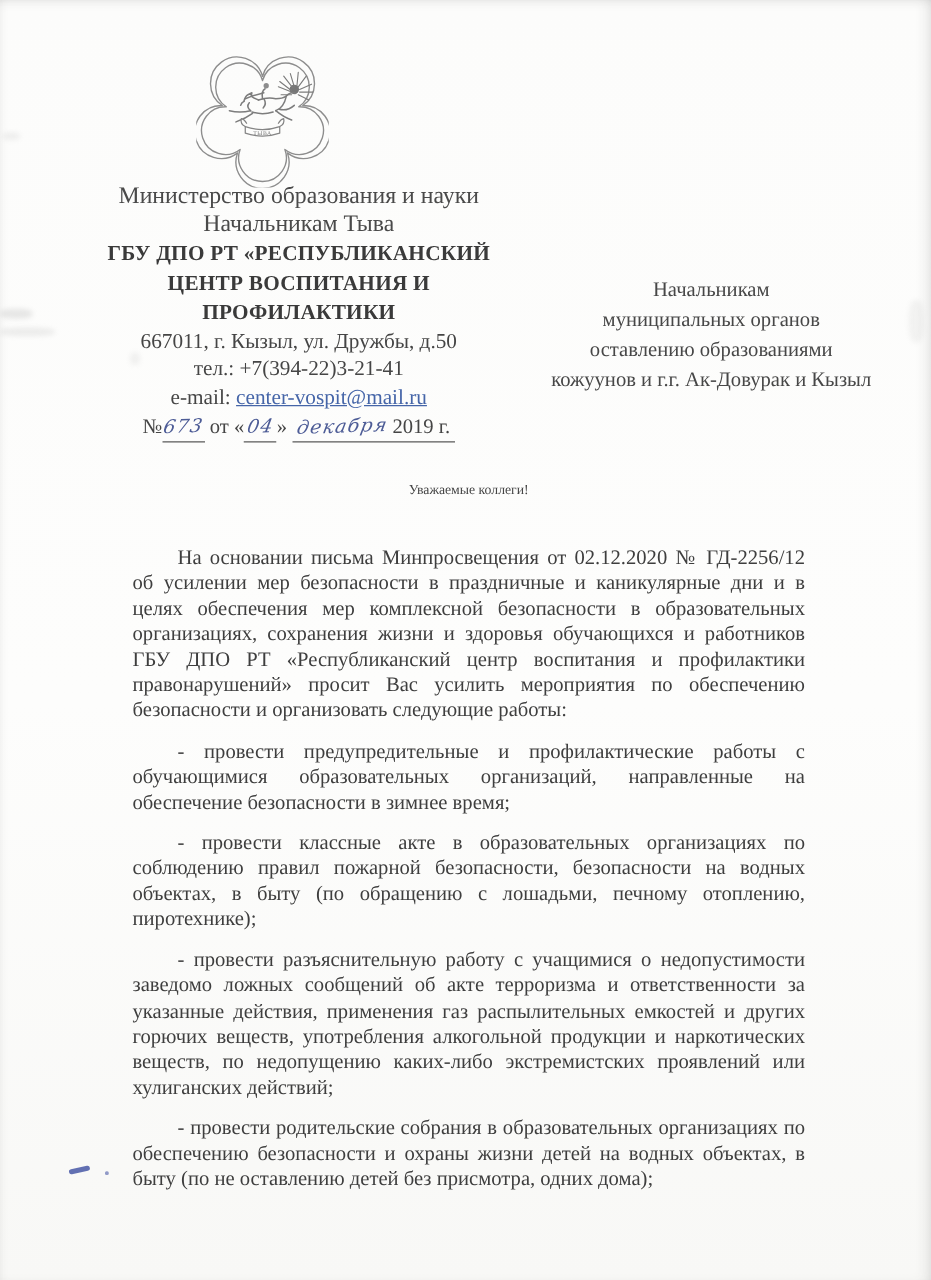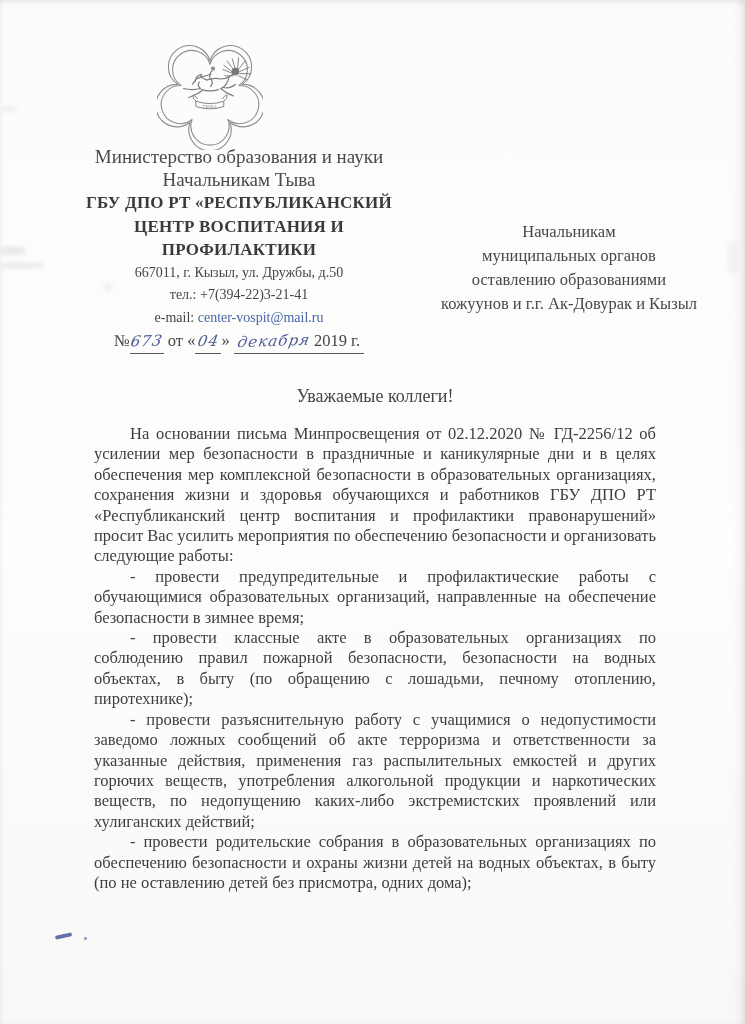--- a/index.html
+++ b/index.html
@@ -19,48 +19,48 @@
   
   .emblem{position:absolute;left:157px;top:44px;width:106px;height:106px;}
   .emblem path,.emblem line,.emblem circle{vector-effect:non-scaling-stroke;}
   
   .left-col{
     position:absolute;left:58px;top:145px;width:362px;
     text-align:center;
   }
   .ministry-line{font-size:19px;line-height:23px;color:#4a4a4a;}
   .org-line{font-size:17px;line-height:23.5px;font-weight:bold;color:#3a3a3a;letter-spacing:.2px;}
-  .contact-line{font-size:14px;line-height:22.5px;color:#454545;}
-  .email-link{color:var(--link-blue,#4565a8);cursor:pointer;}
+  .contact-line{font-size:17px;line-height:22.5px;color:#454545;}
+  .email-link{color:var(--link-blue,#4565a8);text-decoration:underline;cursor:pointer;}
   .ref-line{font-size:16.5px;line-height:24px;color:#454545;white-space:nowrap;}
   .hand{
     font-family:"DejaVu Serif",serif;font-style:italic;
     color:var(--handwriting-ink,#4d5c96);
     display:inline-block;transform:skewX(-12deg) rotate(-2deg);
     font-size:15px;letter-spacing:1px;
   }
   .fill-slot{border-bottom:1.2px solid #5a5a5a;display:inline-block;text-align:center;}
   .slot-number{min-width:34px;}
   .slot-day{min-width:26px;}
   .slot-monthyear{padding:0 4px;}
   
   .right-col{
     position:absolute;left:421px;top:184px;width:296px;
     text-align:center;font-size:16.5px;line-height:24px;color:#474747;margin-top:36px;
   }
   
   .salutation{
     position:absolute;left:94px;top:386px;width:562px;
-    text-align:center;font-size:18px;color:#454545;
+    text-align:center;font-size:11px;color:#454545;
   }
   .letter-body{
     position:absolute;left:94px;top:424px;width:562px;
     font-size:16.5px;line-height:20.4px;text-align:justify;color:#3e3e3e;
   }
-  .para{margin:0;text-indent:36px;}
+  .para{margin:12px;text-indent:36px;}
   
   .artifact{position:absolute;pointer-events:none;}
   .pen-dash{left:55px;top:934px;width:17px;height:3.5px;background:var(--pen-mark,#3c4da0);
             border-radius:2px;transform:rotate(-12deg);opacity:.8;}
   .pen-dot{left:84px;top:937px;width:2.5px;height:2.5px;background:var(--pen-mark,#3c4da0);
            border-radius:50%;opacity:.55;}
   .smudge{background:#9a9a9a;filter:blur(2px);border-radius:40%;}
   .smudge.s1{left:0;top:247px;width:26px;height:8px;opacity:.22;}
   .smudge.s2{left:0;top:262px;width:44px;height:7px;opacity:.16;}
   .smudge.s3{left:2px;top:106px;width:14px;height:6px;opacity:.14;}

